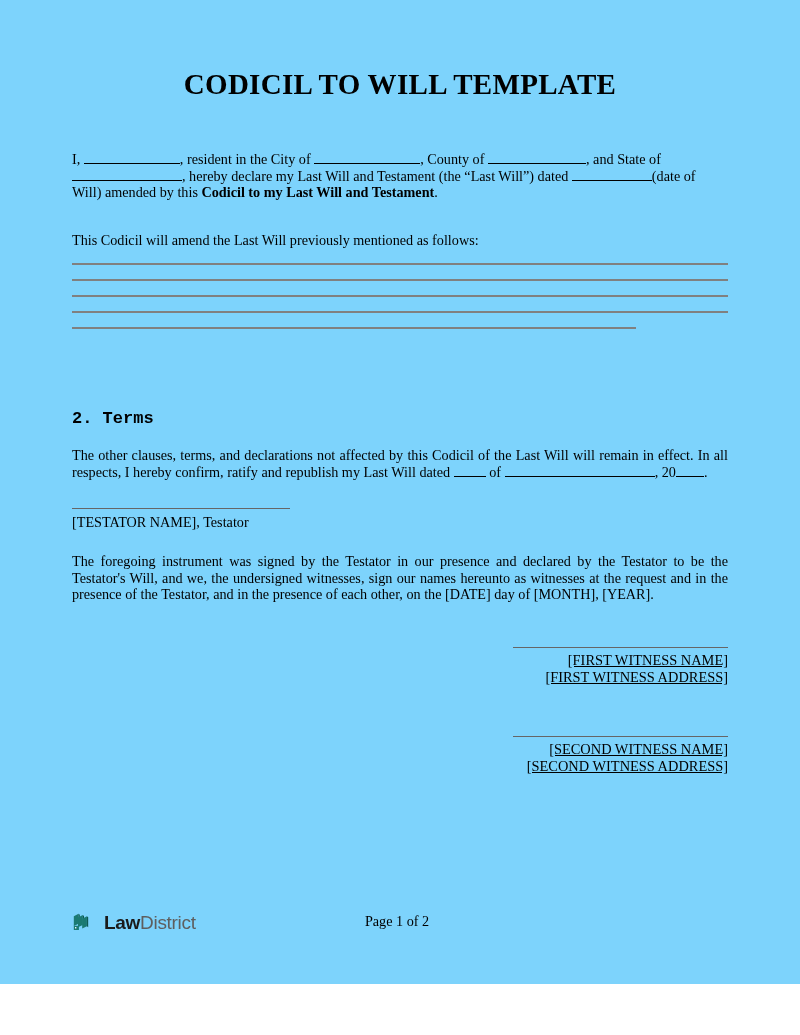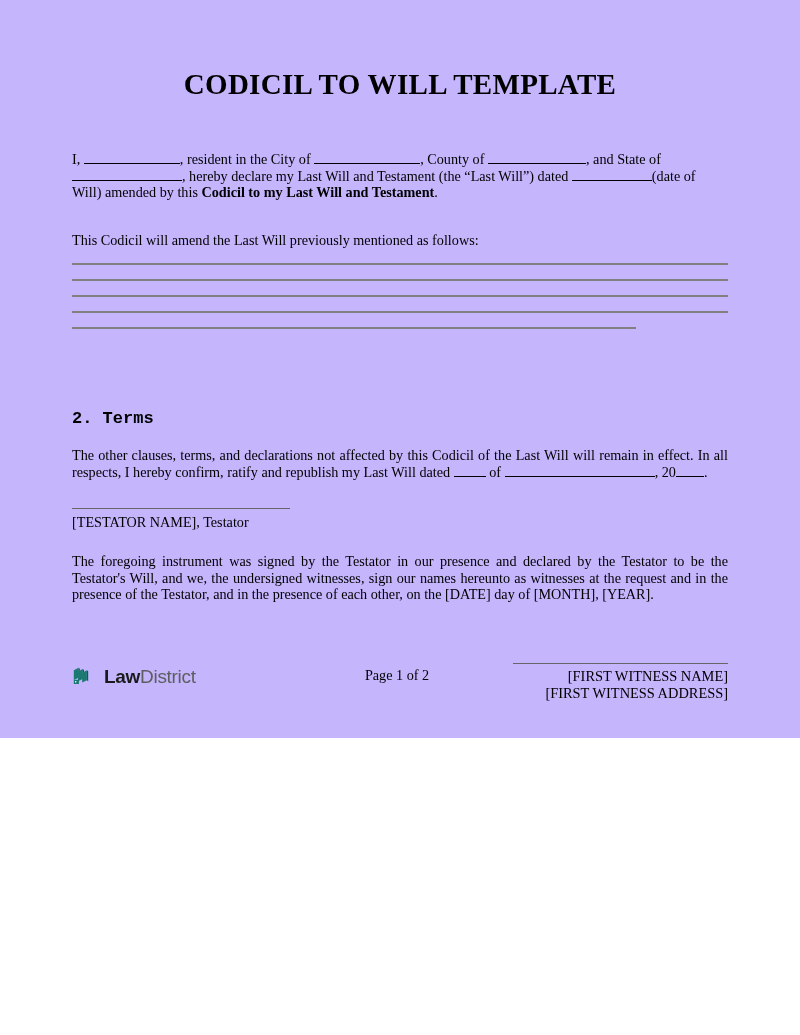--- a/index.html
+++ b/index.html
@@ -8,22 +8,22 @@
     padding: 0;
     background: #ffffff;
   }
   body {
     font-family: "Liberation Serif", "DejaVu Serif", serif;
     color: #000000;
   }
   .page {
     position: relative;
     width: 800px;
-    height: 738px;
-    background: #c4b5fd;
+    height: 984px;
+    background: #7dd3fc;
     overflow: hidden;
     box-sizing: border-box;
   }
   .content {
     position: absolute;
     left: 72px;
     top: 0;
     width: 656px;
   }
 
@@ -102,21 +102,22 @@
     height: 0;
   }
   .sig-line-testator { width: 218px; }
   .sig-caption {
     font-size: 14.2px;
     line-height: 16.6px;
     margin-top: 5px;
   }
 
   .witness-sigs {
-    margin-top: 60px;
+    margin-top: 44px;
+    text-decoration: underline;
   }
   .witness-block {
     width: 215px;
     margin-left: auto;
     text-align: right;
   }
   .witness-block + .witness-block {
     margin-top: 50px;
   }
   .witness-name,
@@ -214,20 +215,21 @@
     <p class="para justify witness-para">The foregoing instrument was signed by the Testator in our presence and declared by the Testator to be the Testator's Will, and we, the undersigned witnesses, sign our names hereunto as witnesses at the request and in the presence of the Testator, and in the presence of each other, on the [DATE] day of [MONTH], [YEAR].</p>
 
     <div class="witness-sigs">
       <div class="witness-block">
         <div class="witness-line"></div>
         <div class="witness-name">[FIRST WITNESS NAME]</div>
         <div class="witness-address">[FIRST WITNESS ADDRESS]</div>
       </div>
       <div class="witness-block">
         <div class="witness-line"></div>
+        <div class="witness-name">[SECOND WITNESS NAME]</div>
         <div class="witness-address">[SECOND WITNESS ADDRESS]</div>
       </div>
     </div>
 
   </div>
 
   <div class="footer">
     <div class="logo">
       <svg class="logo-mark" viewBox="0 0 22 22">
         <g>

